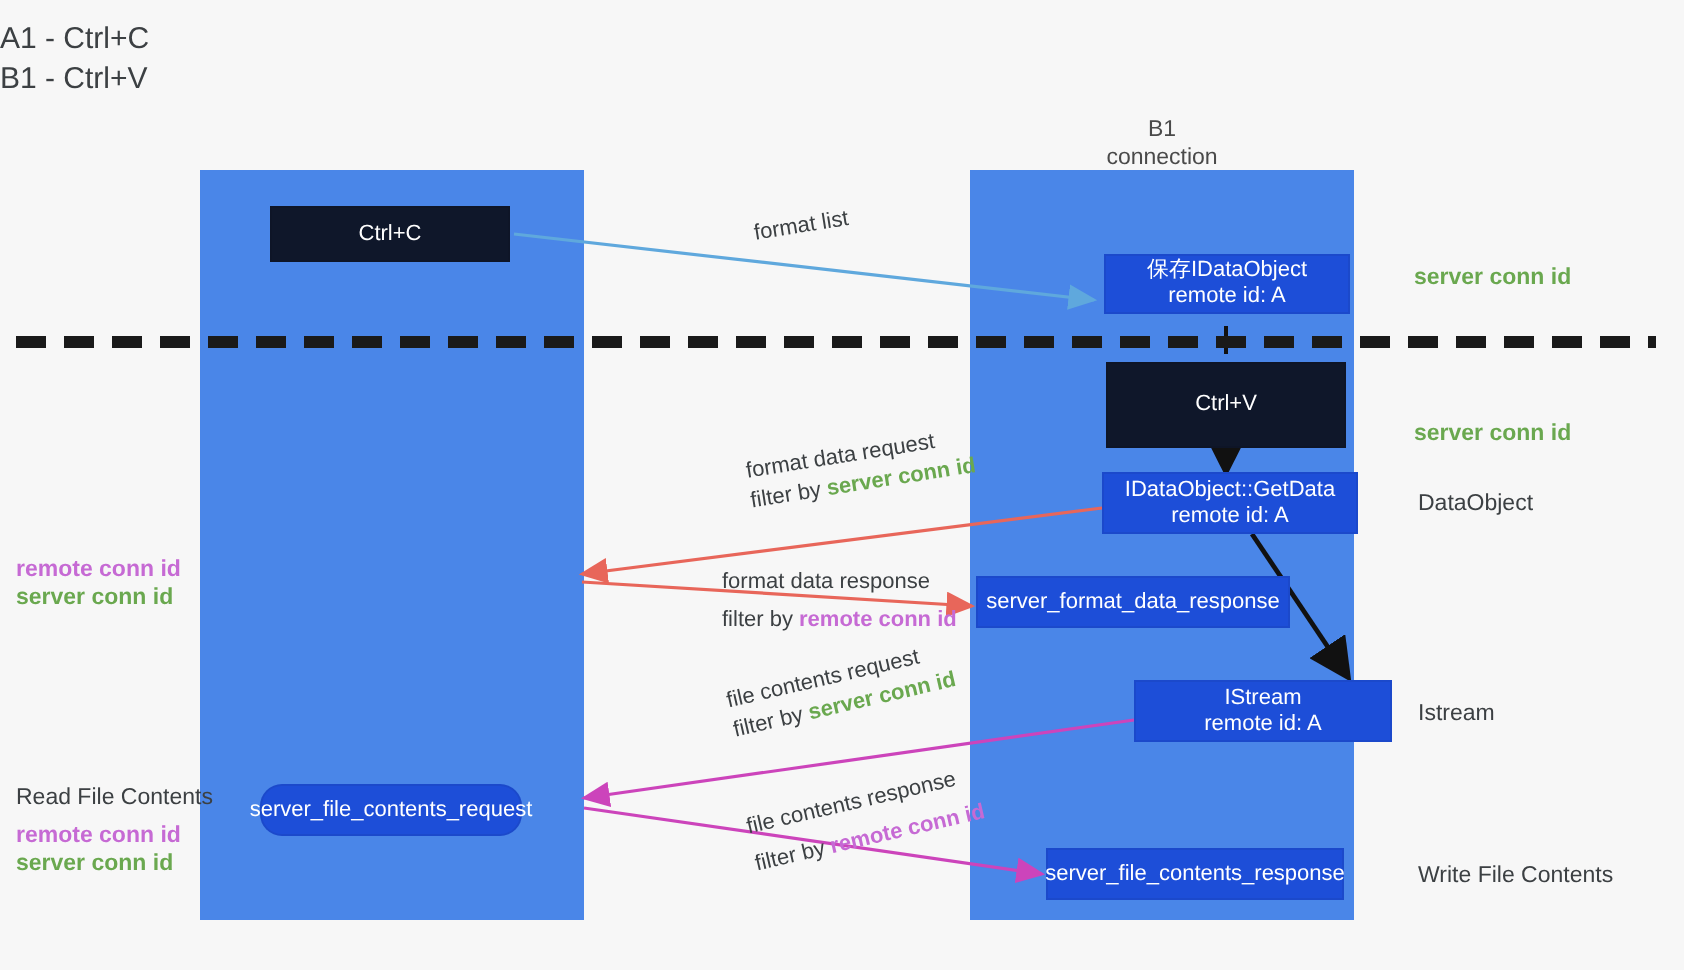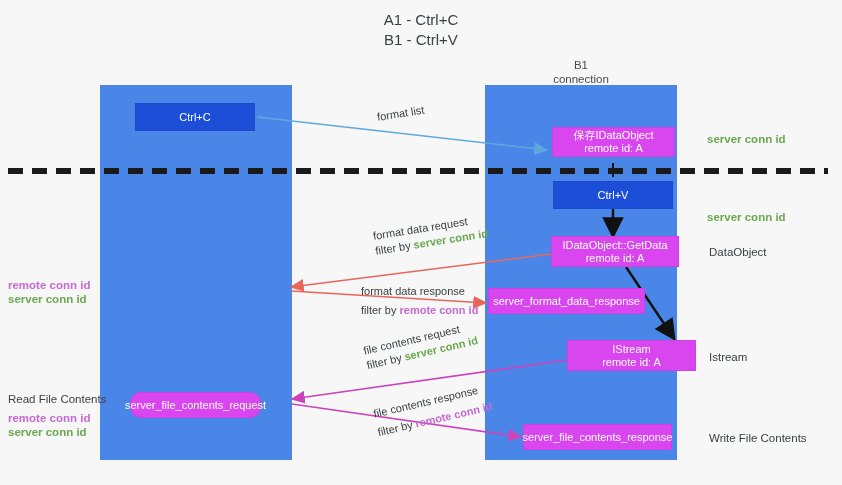--- a/index.html
+++ b/index.html
@@ -17,21 +17,20 @@
   }
   #canvas {
     position: absolute;
     inset: 0;
   }
   .abs { position: absolute; }
 
   
   #title-block {
     left: 0; right: 0; top: 10px;
-    text-align: center;
     font-size: 15px;
     line-height: 20px;
     color: #3c4043;
   }
 
   
   .lane-header {
     text-align: center;
     font-size: 11.5px;
     line-height: 14px;
@@ -55,22 +54,22 @@
     display: flex;
     flex-direction: column;
     align-items: center;
     justify-content: center;
     text-align: center;
     color: #ffffff;
     font-size: 11px;
     line-height: 13px;
     border: 1px solid rgba(0,0,0,0.06);
   }
-  .node.green { background: #1d4ed8; }
-  .node.orange { background: #d946ef; }
+  .node.green { background: #0f172a; }
+  .node.orange { background: #1d4ed8; }
   .node .l2 { font-size: 11px; }
 
   
   .annot {
     font-size: 11.5px;
     line-height: 14px;
   }
   .annot.plain { color: #3c4043; }
   .c-server { color: #6aa84f; font-weight: bold; }
   .c-remote { color: #c66ad4; font-weight: bold; }
@@ -160,21 +159,21 @@
 
   <div class="abs node orange" style="left:130px; top:392px; width:131px; height:26px;border-radius:11px;">
     <div>server_file_contents_request</div>
   </div>
 
   <div class="abs node orange" style="left:552px; top:127px; width:123px; height:30px;">
     <div>保存IDataObject</div>
     <div class="l2">remote id: A</div>
   </div>
 
-  <div class="abs node green" style="left:553px; top:181px; width:120px; height:28px;">
+  <div class="abs node green" style="left:553px; top:181px; width:120px; height:43px;">
     <div>Ctrl+V</div>
   </div>
 
   <div class="abs node orange" style="left:551px; top:236px; width:128px; height:31px;">
     <div>IDataObject::GetData</div>
     <div class="l2">remote id: A</div>
   </div>
 
   <div class="abs node orange" style="left:488px; top:288px; width:157px; height:26px;align-items:center;">
     <div>server_format_data_response</div>

